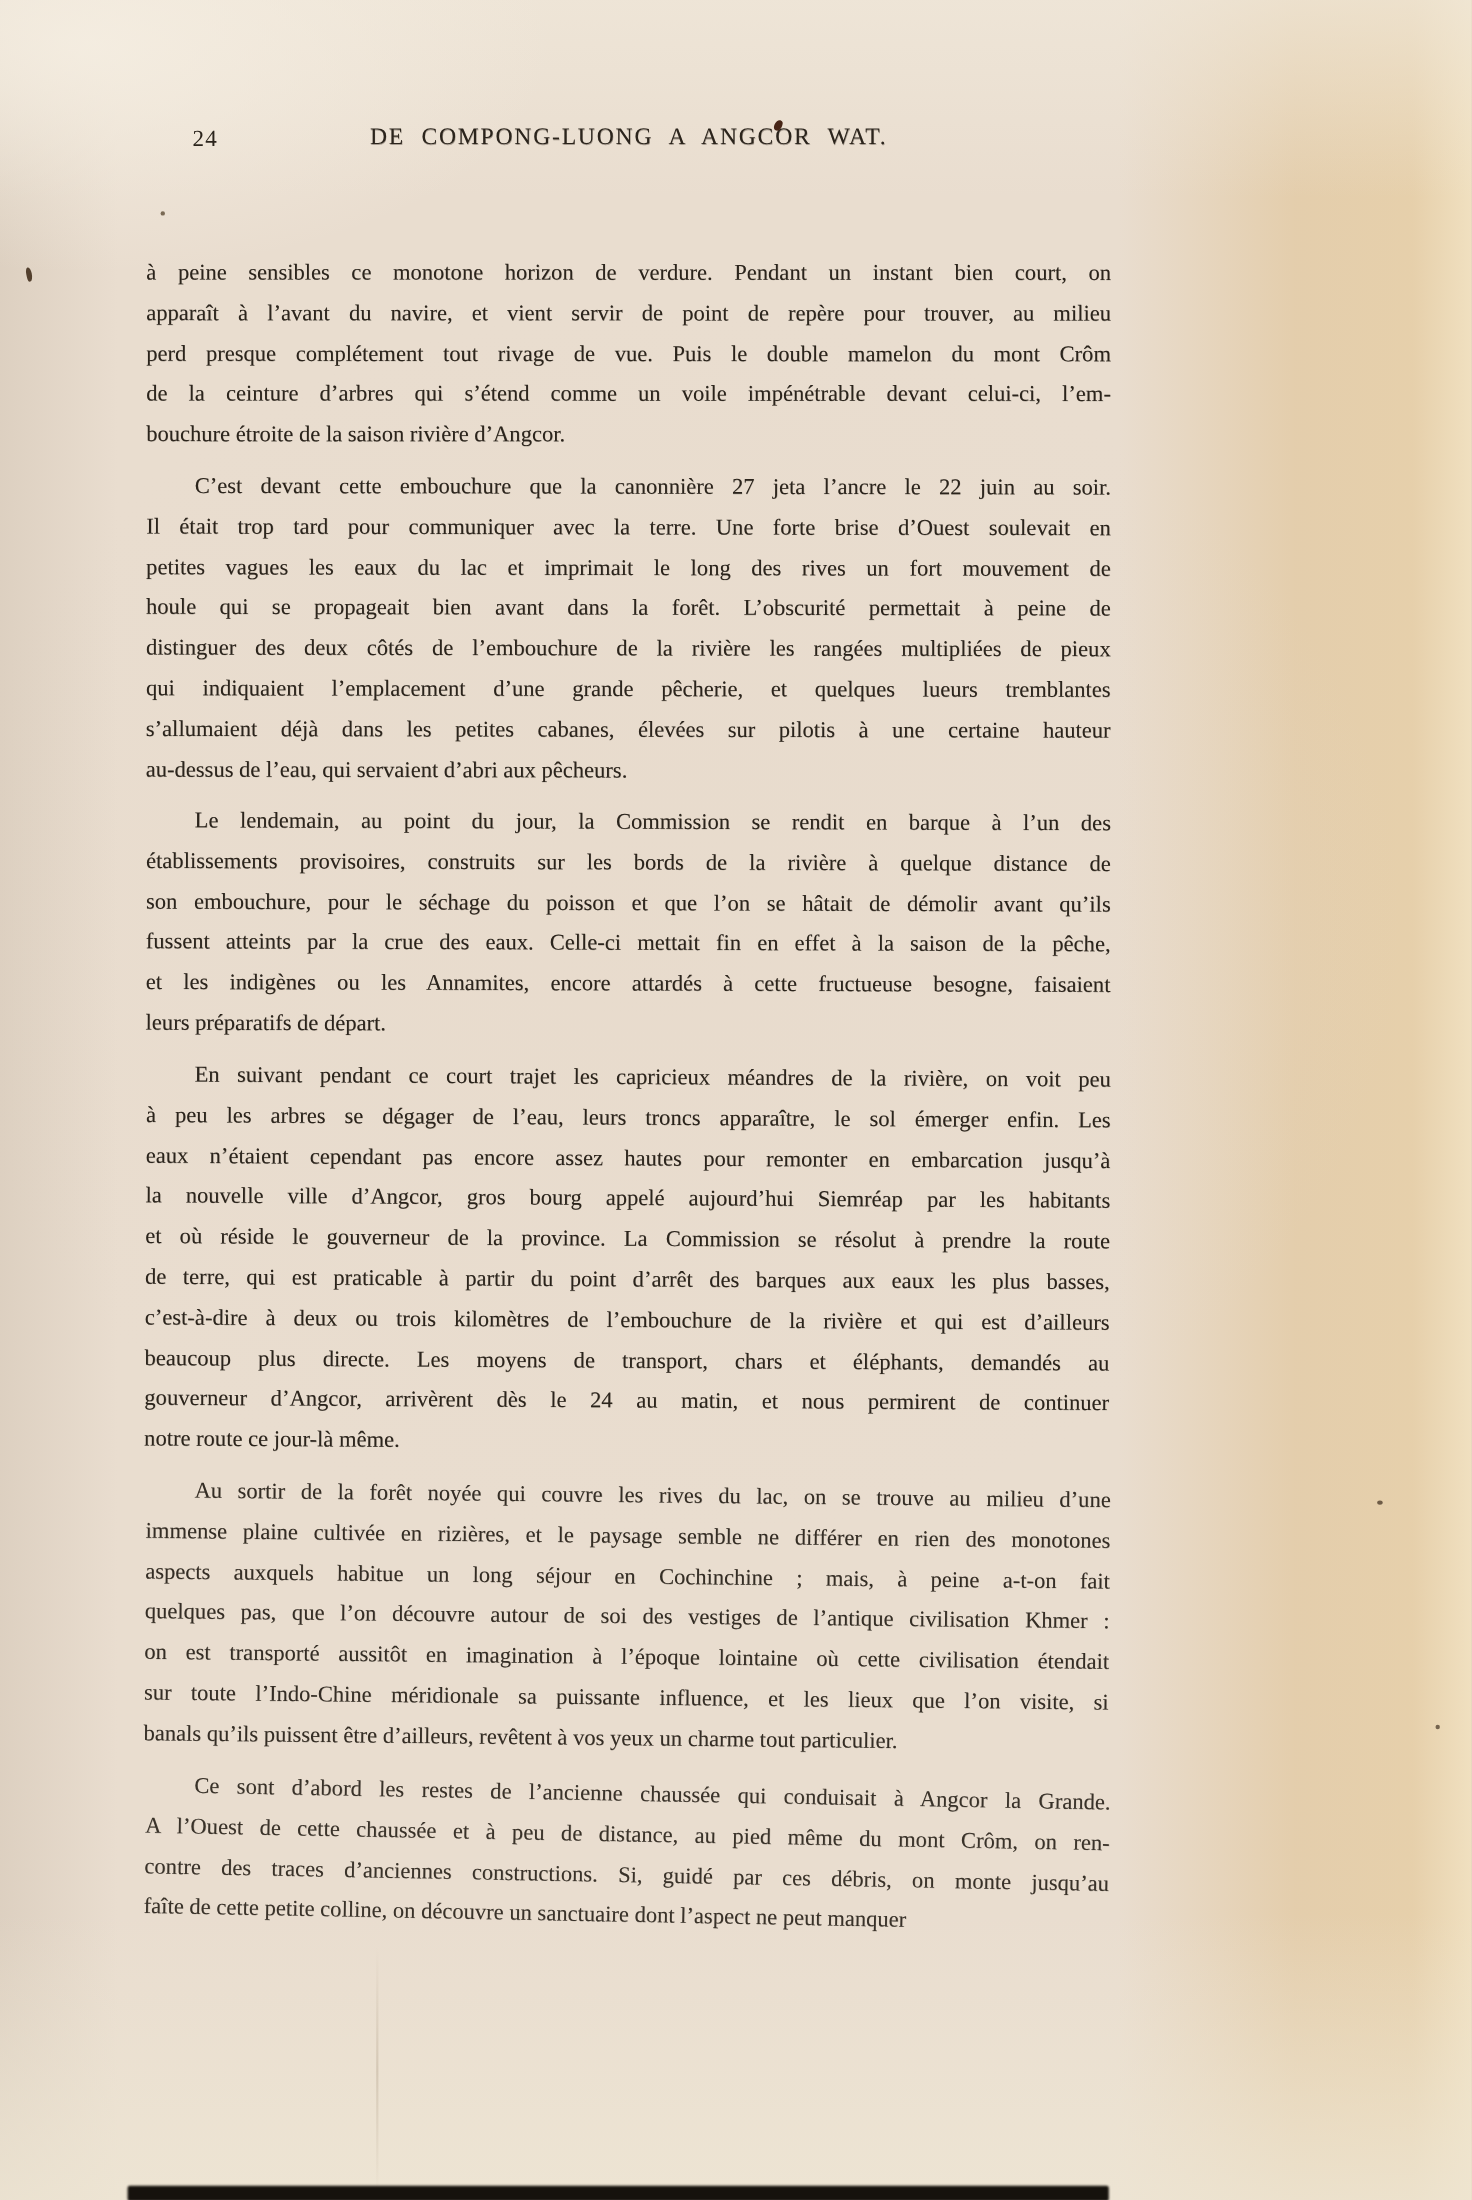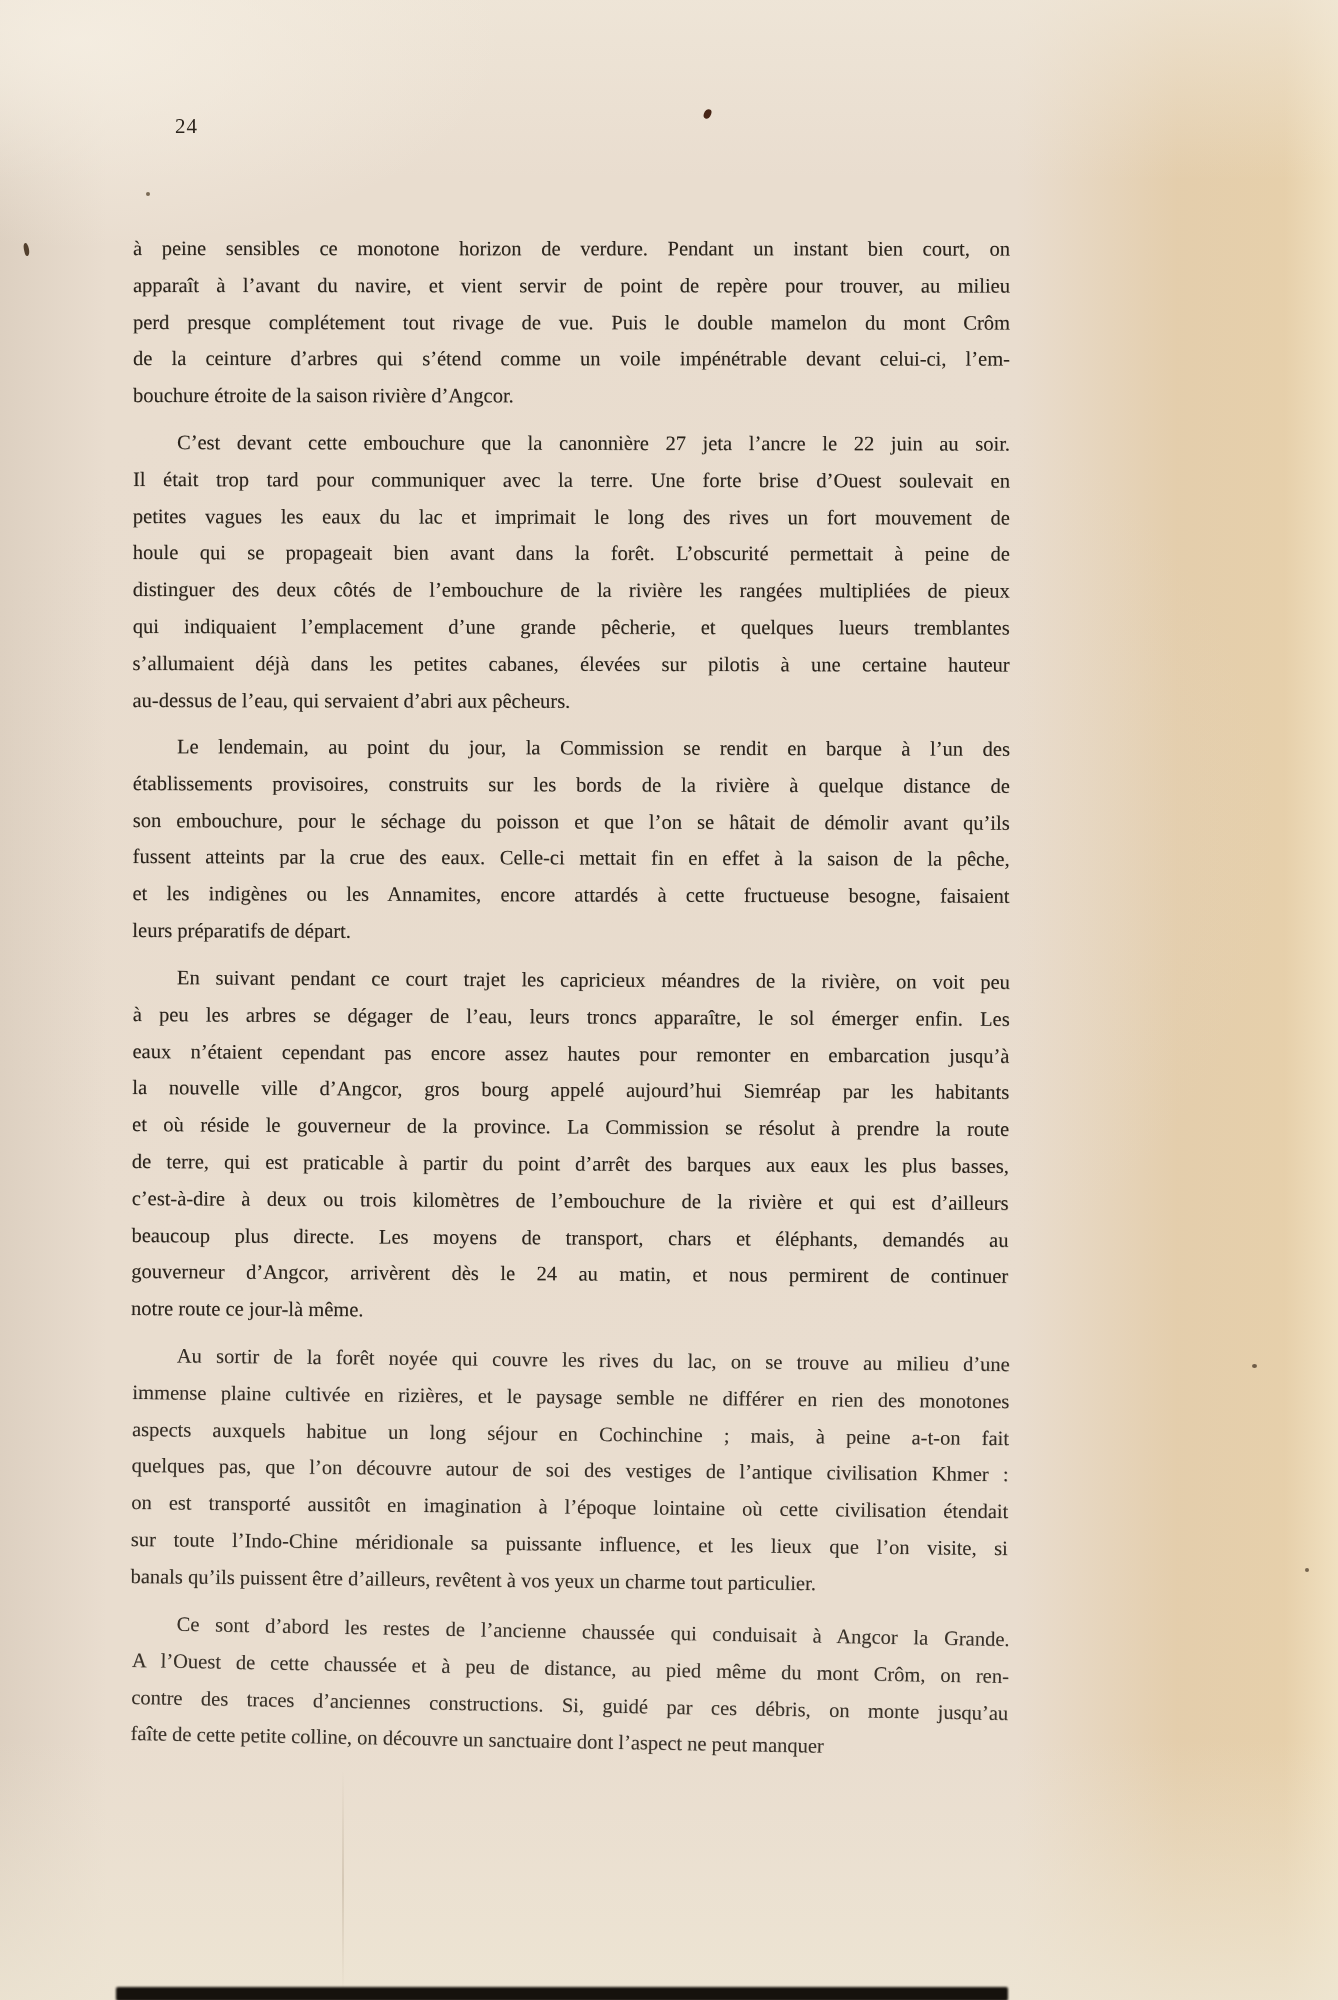--- a/index.html
+++ b/index.html
@@ -101,20 +101,21 @@
   .speck-4 { left: 1252px; top: 1364px; width: 5px; height: 4px; background: #6e5c47; border-radius: 50%; }
   .speck-5 { left: 1305px; top: 1568px; width: 4px; height: 4px; background: #75644e; border-radius: 50%; }
 </style>
 </head>
 <body>
 
 <div class="sheet">
 
   <div class="running-header">
     <span class="page-number">24</span>
+    <span class="running-title">DE COMPONG-LUONG A ANGCOR WAT.</span>
   </div>
 
   <div class="text-block">
       <div class="paragraph tilt-0">
         <div class="line">à peine sensibles ce monotone horizon de verdure. Pendant un instant bien court, on</div>
         <div class="line">apparaît à l’avant du navire, et vient servir de point de repère pour trouver, au milieu</div>
         <div class="line">perd presque complétement tout rivage de vue. Puis le double mamelon du mont Crôm</div>
         <div class="line">de la ceinture d’arbres qui s’étend comme un voile impénétrable devant celui-ci, l’em-</div>
         <div class="line last">bouchure étroite de la saison rivière d’Angcor.</div>
       </div>

